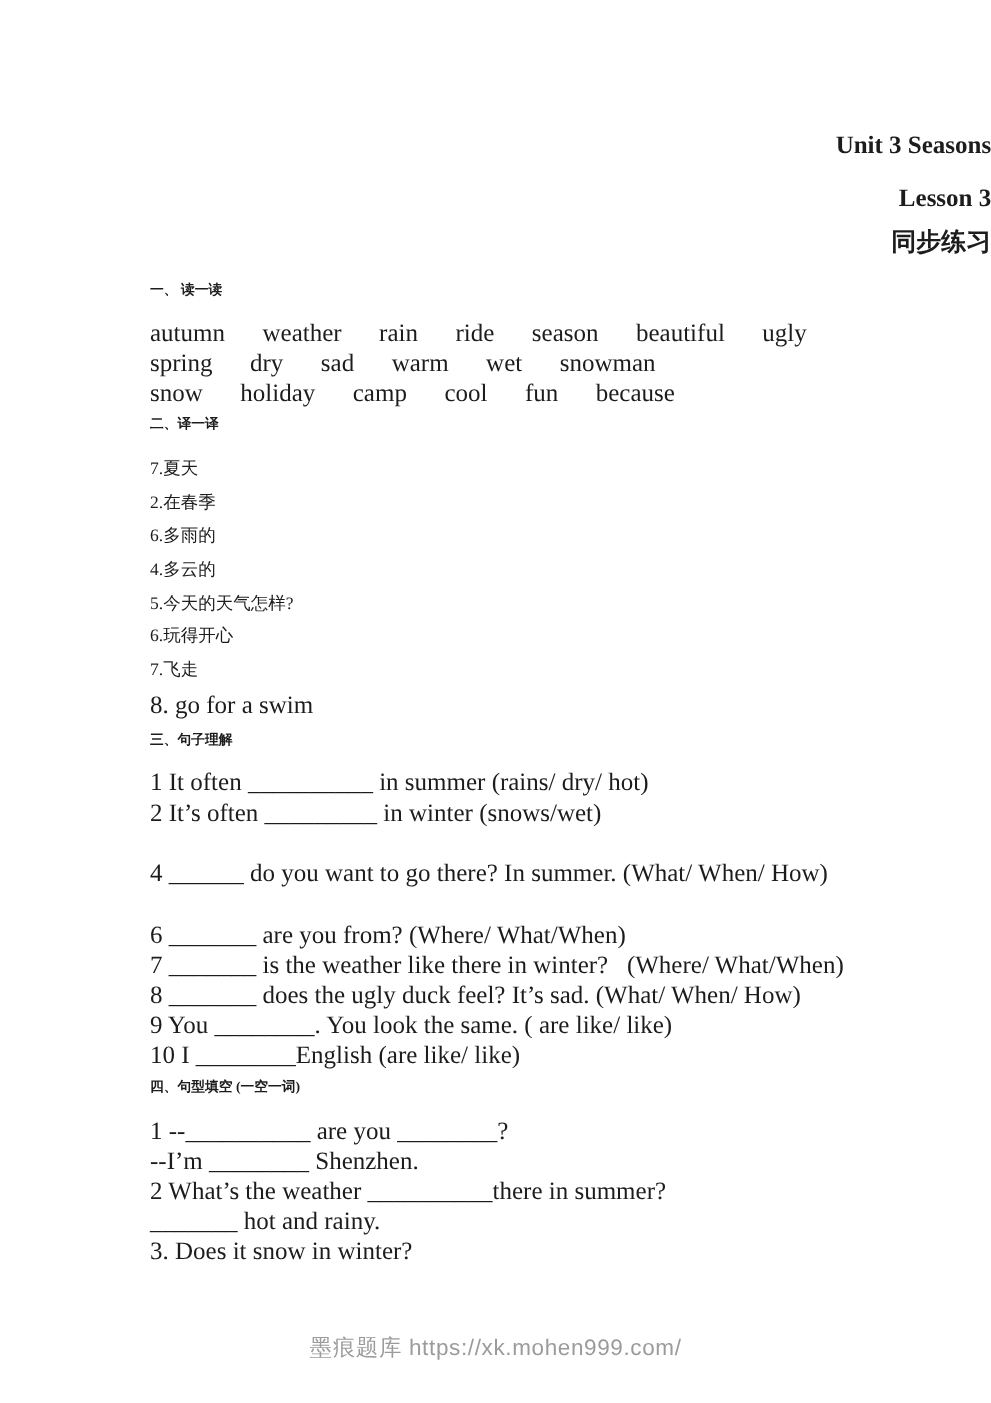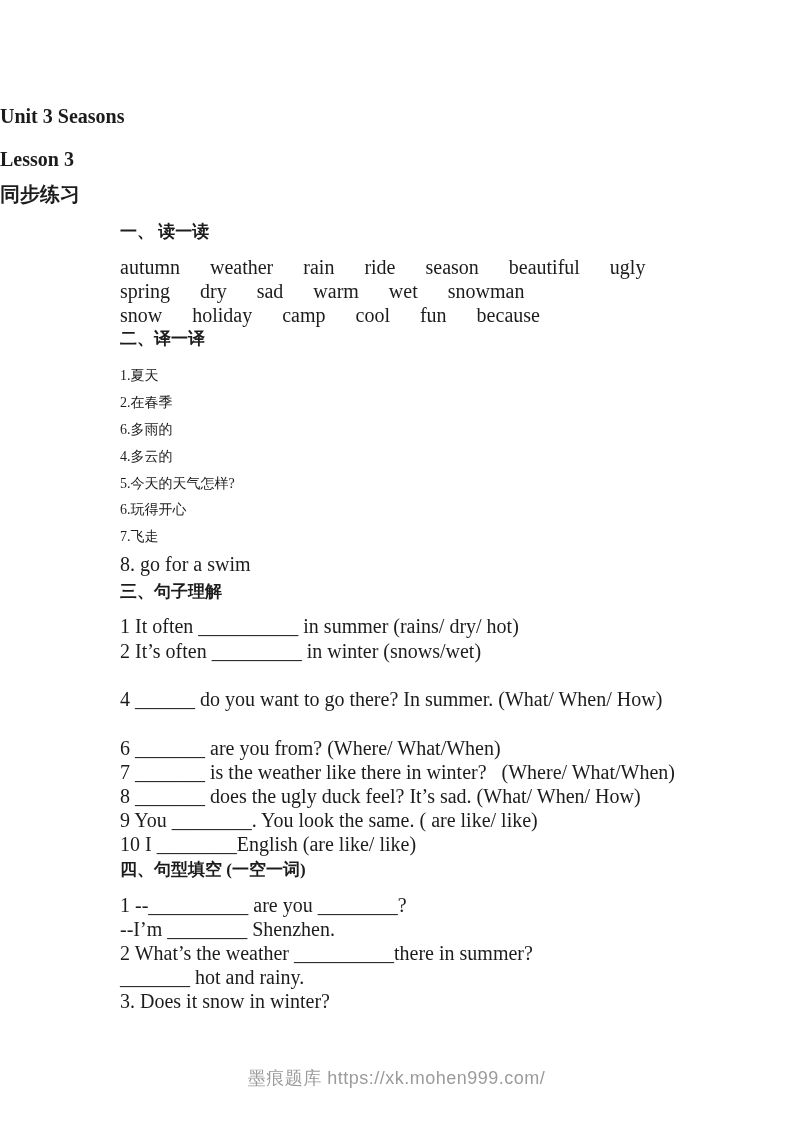--- a/index.html
+++ b/index.html
@@ -21,30 +21,30 @@
     left: 120px;
     right: 90px;
     font-size: 20px;
     line-height: 18px;
     white-space: pre-wrap;
   }
   .center {
     left: 0;
     right: 0;
     width: 100%;
-    text-align: left;
+    text-align: right;
   }
   .title {
     font-weight: bold;
     font-size: 20px;
     line-height: 24px;
   }
   .heading {
     font-weight: bold;
-    font-size: 17px;
+    font-size: 11px;
     line-height: 22px;
   }
   .cn-item {
     font-size: 14px;
   }
   .footer {
     position: absolute;
     top: 1066px;
     left: 0;
     width: 100%;
@@ -63,21 +63,21 @@
   <div class="line center title" style="top:104px">Unit 3 Seasons</div>
   <div class="line center title" style="top:147px">Lesson 3</div>
   <div class="line center title" style="top:182px">同步练习</div>
 
   <div class="line heading" style="top:221px">一、 读一读</div>
   <div class="line" style="top:258px">autumn&nbsp;&nbsp;&nbsp;&nbsp;&nbsp;&nbsp;weather&nbsp;&nbsp;&nbsp;&nbsp;&nbsp;&nbsp;rain&nbsp;&nbsp;&nbsp;&nbsp;&nbsp;&nbsp;ride&nbsp;&nbsp;&nbsp;&nbsp;&nbsp;&nbsp;season&nbsp;&nbsp;&nbsp;&nbsp;&nbsp;&nbsp;beautiful&nbsp;&nbsp;&nbsp;&nbsp;&nbsp;&nbsp;ugly</div>
   <div class="line" style="top:282px">spring&nbsp;&nbsp;&nbsp;&nbsp;&nbsp;&nbsp;dry&nbsp;&nbsp;&nbsp;&nbsp;&nbsp;&nbsp;sad&nbsp;&nbsp;&nbsp;&nbsp;&nbsp;&nbsp;warm&nbsp;&nbsp;&nbsp;&nbsp;&nbsp;&nbsp;wet&nbsp;&nbsp;&nbsp;&nbsp;&nbsp;&nbsp;snowman</div>
   <div class="line" style="top:306px">snow&nbsp;&nbsp;&nbsp;&nbsp;&nbsp;&nbsp;holiday&nbsp;&nbsp;&nbsp;&nbsp;&nbsp;&nbsp;camp&nbsp;&nbsp;&nbsp;&nbsp;&nbsp;&nbsp;cool&nbsp;&nbsp;&nbsp;&nbsp;&nbsp;&nbsp;fun&nbsp;&nbsp;&nbsp;&nbsp;&nbsp;&nbsp;because</div>
 
   <div class="line heading" style="top:328px">二、译一译</div>
-  <div class="line cn-item" style="top:367px">1.夏天</div>
+  <div class="line cn-item" style="top:367px">7.夏天</div>
   <div class="line cn-item" style="top:394px">2.在春季</div>
   <div class="line cn-item" style="top:421px">6.多雨的</div>
   <div class="line cn-item" style="top:448px">4.多云的</div>
   <div class="line cn-item" style="top:475px">5.今天的天气怎样?</div>
   <div class="line cn-item" style="top:501px">6.玩得开心</div>
   <div class="line cn-item" style="top:528px">7.飞走</div>
   <div class="line" style="top:555px">8. go for a swim</div>
 
   <div class="line heading" style="top:581px">三、句子理解</div>
   <div class="line" style="top:617px">1 It often __________ in summer (rains/ dry/ hot)</div>

